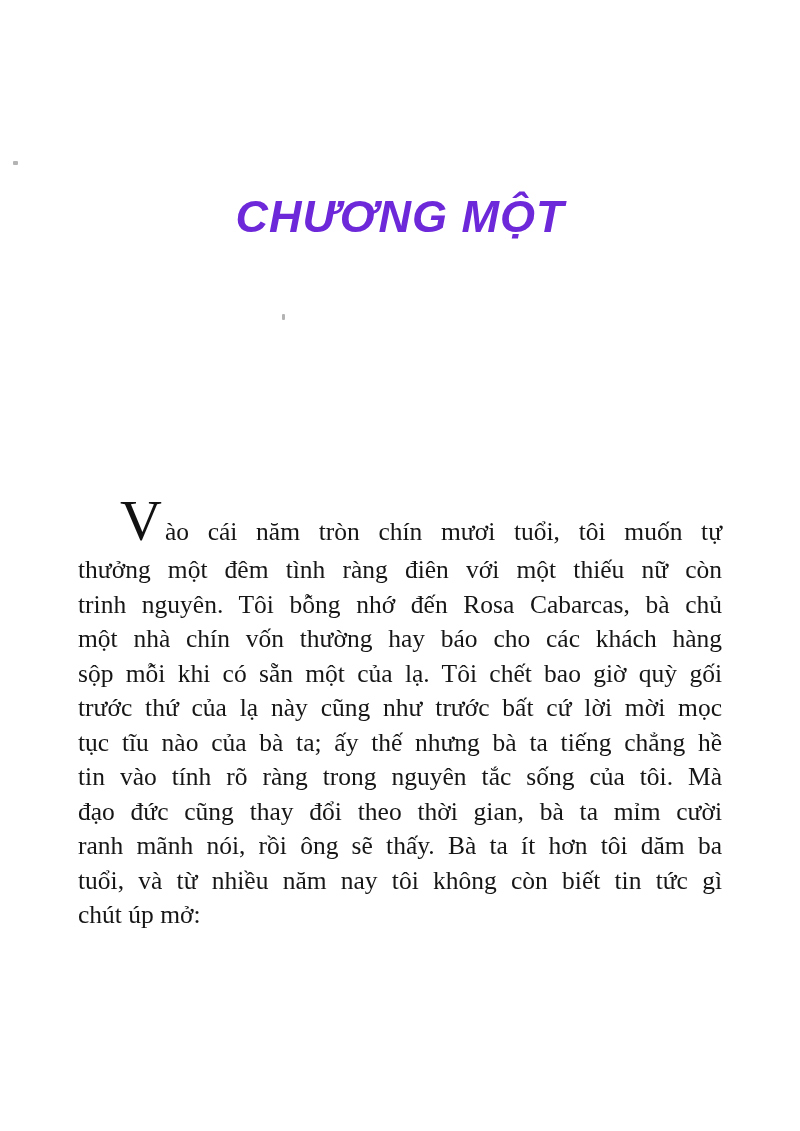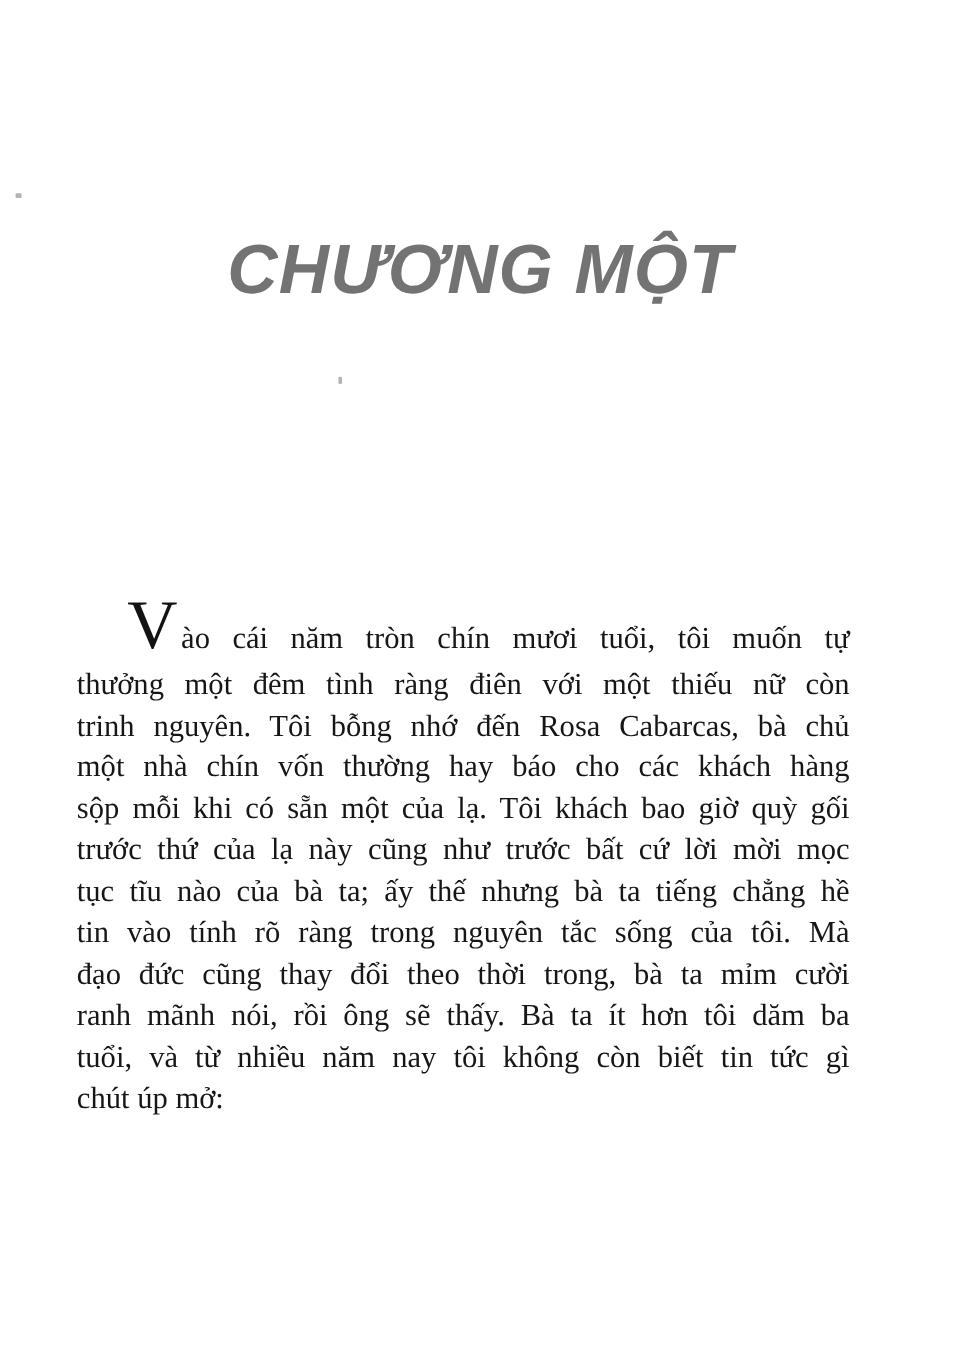--- a/index.html
+++ b/index.html
@@ -14,28 +14,28 @@
   }
   .chapter-title {
     position: absolute;
     top: 191px;
     left: 0;
     width: 100%;
     text-align: center;
     font-family: "Liberation Sans", sans-serif;
     font-style: italic;
     font-weight: bold;
-    font-size: 58px;
+    font-size: 45px;
     letter-spacing: 1px;
-    color: #737373;
+    color: #6d28d9;
     white-space: nowrap;
   }
   .body-text {
     position: absolute;
-    left: 64px;
+    left: 78px;
     top: 500px;
     width: 644px;
     font-size: 25.5px;
     color: #161616;
   }
   .line {
     height: 34.5px;
     line-height: 34.5px;
     white-space: nowrap;
     text-align: justify;
@@ -73,23 +73,23 @@
   <span class="speck speck-1"></span>
   <span class="speck speck-2"></span>
 
   <div class="chapter-title">CHƯƠNG MỘT</div>
 
   <div class="body-text">
     <div class="line first"><span class="drop-cap">V</span><span>ào cái năm tròn chín mươi tuổi, tôi muốn tự</span></div>
     <div class="line">thưởng một đêm tình ràng điên với một thiếu nữ còn</div>
     <div class="line">trinh nguyên. Tôi bỗng nhớ đến Rosa Cabarcas, bà chủ</div>
     <div class="line">một nhà chín vốn thường hay báo cho các khách hàng</div>
-    <div class="line">sộp mỗi khi có sẵn một của lạ. Tôi khách bao giờ quỳ gối</div>
+    <div class="line">sộp mỗi khi có sẵn một của lạ. Tôi chết bao giờ quỳ gối</div>
     <div class="line">trước thứ của lạ này cũng như trước bất cứ lời mời mọc</div>
     <div class="line">tục tĩu nào của bà ta; ấy thế nhưng bà ta tiếng chẳng hề</div>
     <div class="line">tin vào tính rõ ràng trong nguyên tắc sống của tôi. Mà</div>
-    <div class="line">đạo đức cũng thay đổi theo thời trong, bà ta mỉm cười</div>
+    <div class="line">đạo đức cũng thay đổi theo thời gian, bà ta mỉm cười</div>
     <div class="line">ranh mãnh nói, rồi ông sẽ thấy. Bà ta ít hơn tôi dăm ba</div>
     <div class="line">tuổi, và từ nhiều năm nay tôi không còn biết tin tức gì</div>
     <div class="line last">chút úp mở:</div>
   </div>
 
 </div>
 
 </body></html>

